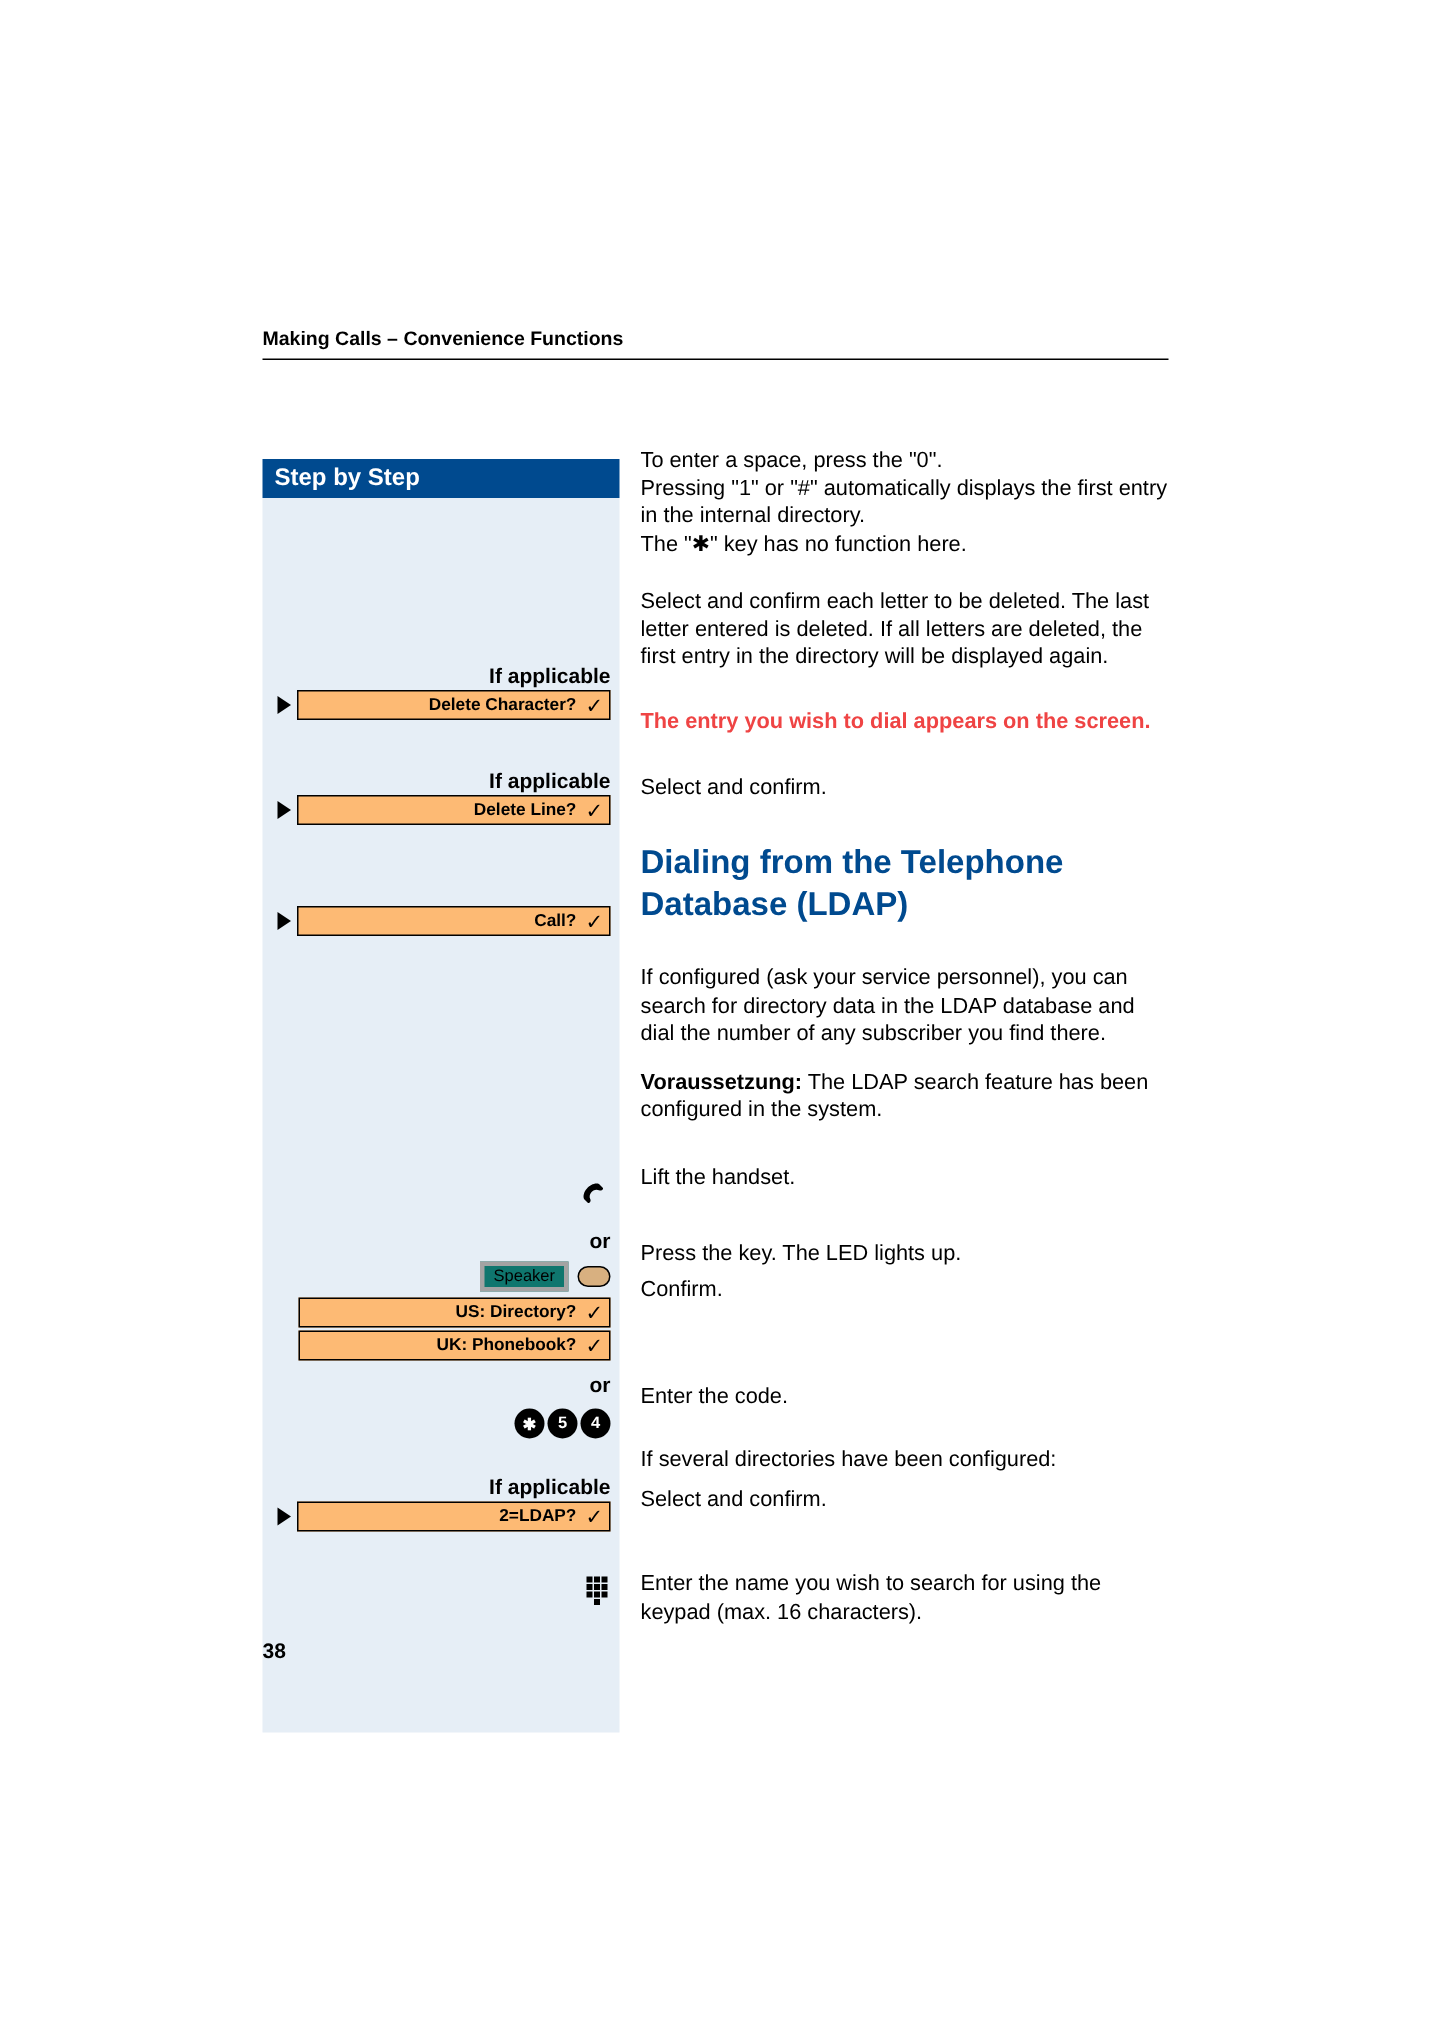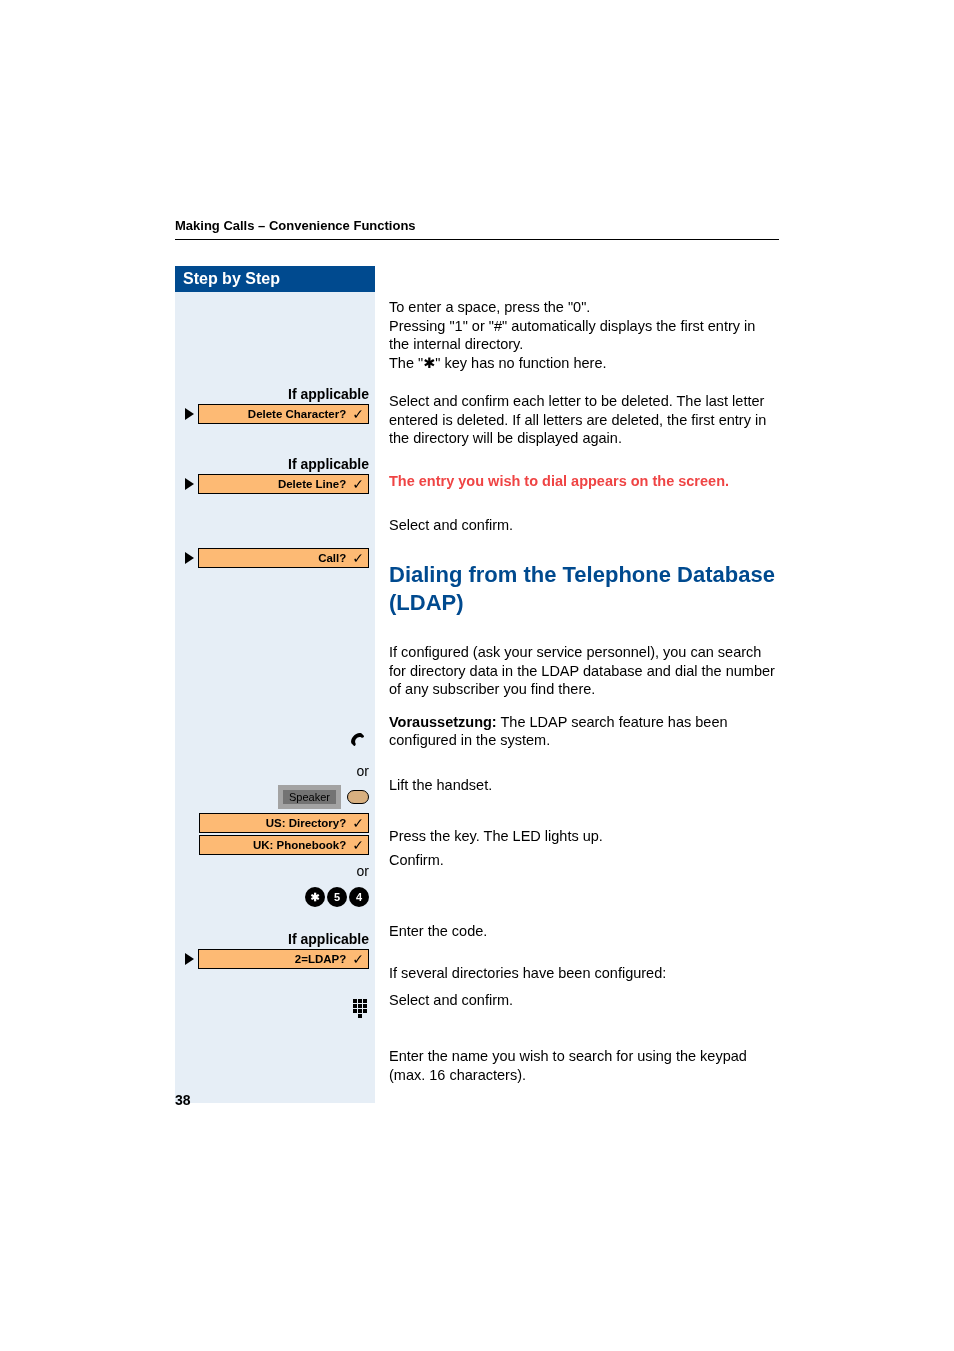--- a/index.html
+++ b/index.html
@@ -23,41 +23,42 @@
   .hr {
     border: none;
     border-top: 1.5px solid #000;
     margin-bottom: 26px;
   }
   .columns {
     display: flex;
     align-items: flex-start;
   }
   .left-col {
-    width: 200px;
+    width: 238px;
     flex-shrink: 0;
+    margin-top: 40px;
   }
   .right-col {
     flex: 1;
     padding-left: 14px;
     font-size: 14.5px;
     line-height: 1.28;
   }
   .step-header {
     background: #004a8f;
     color: #fff;
     font-weight: bold;
     font-size: 16px;
     padding: 4px 8px;
     margin-bottom: 0;
   }
   .left-body {
     background: #e6eef6;
     min-height: 800px;
-    padding-top: 0;
+    padding-top: 16px;
   }
   .if-applicable {
     font-weight: bold;
     font-size: 14px;
     text-align: right;
     padding-right: 6px;
     padding-top: 6px;
   }
   .menu-row {
     display: flex;
@@ -86,37 +87,37 @@
   .check {
     font-weight: normal;
     font-size: 14px;
     margin-left: 6px;
   }
   .menu-stack {
     padding: 2px 6px 2px 24px;
   }
   .menu-stack .menu-box { margin-bottom: 2px; }
   .or-label {
-    font-weight: normal;
+    font-weight: bold;
     text-align: right;
     padding-right: 6px;
     font-size: 14px;
     padding-top: 4px;
     padding-bottom: 4px;
   }
   .key-row {
     display: flex;
     align-items: center;
     justify-content: flex-end;
     padding: 2px 6px 2px 10px;
     gap: 6px;
   }
   .key-box {
-    border: 5px solid #a3a3a3;
-    background: #737373;
+    border: 3px solid #a3a3a3;
+    background: #0f766e;
     font-size: 11px;
     padding: 1px 6px;
   }
   .oval {
     width: 22px; height: 14px;
     border: 1.5px solid #000;
     border-radius: 8px;
     background: #d8b080;
   }
   .code-row {

